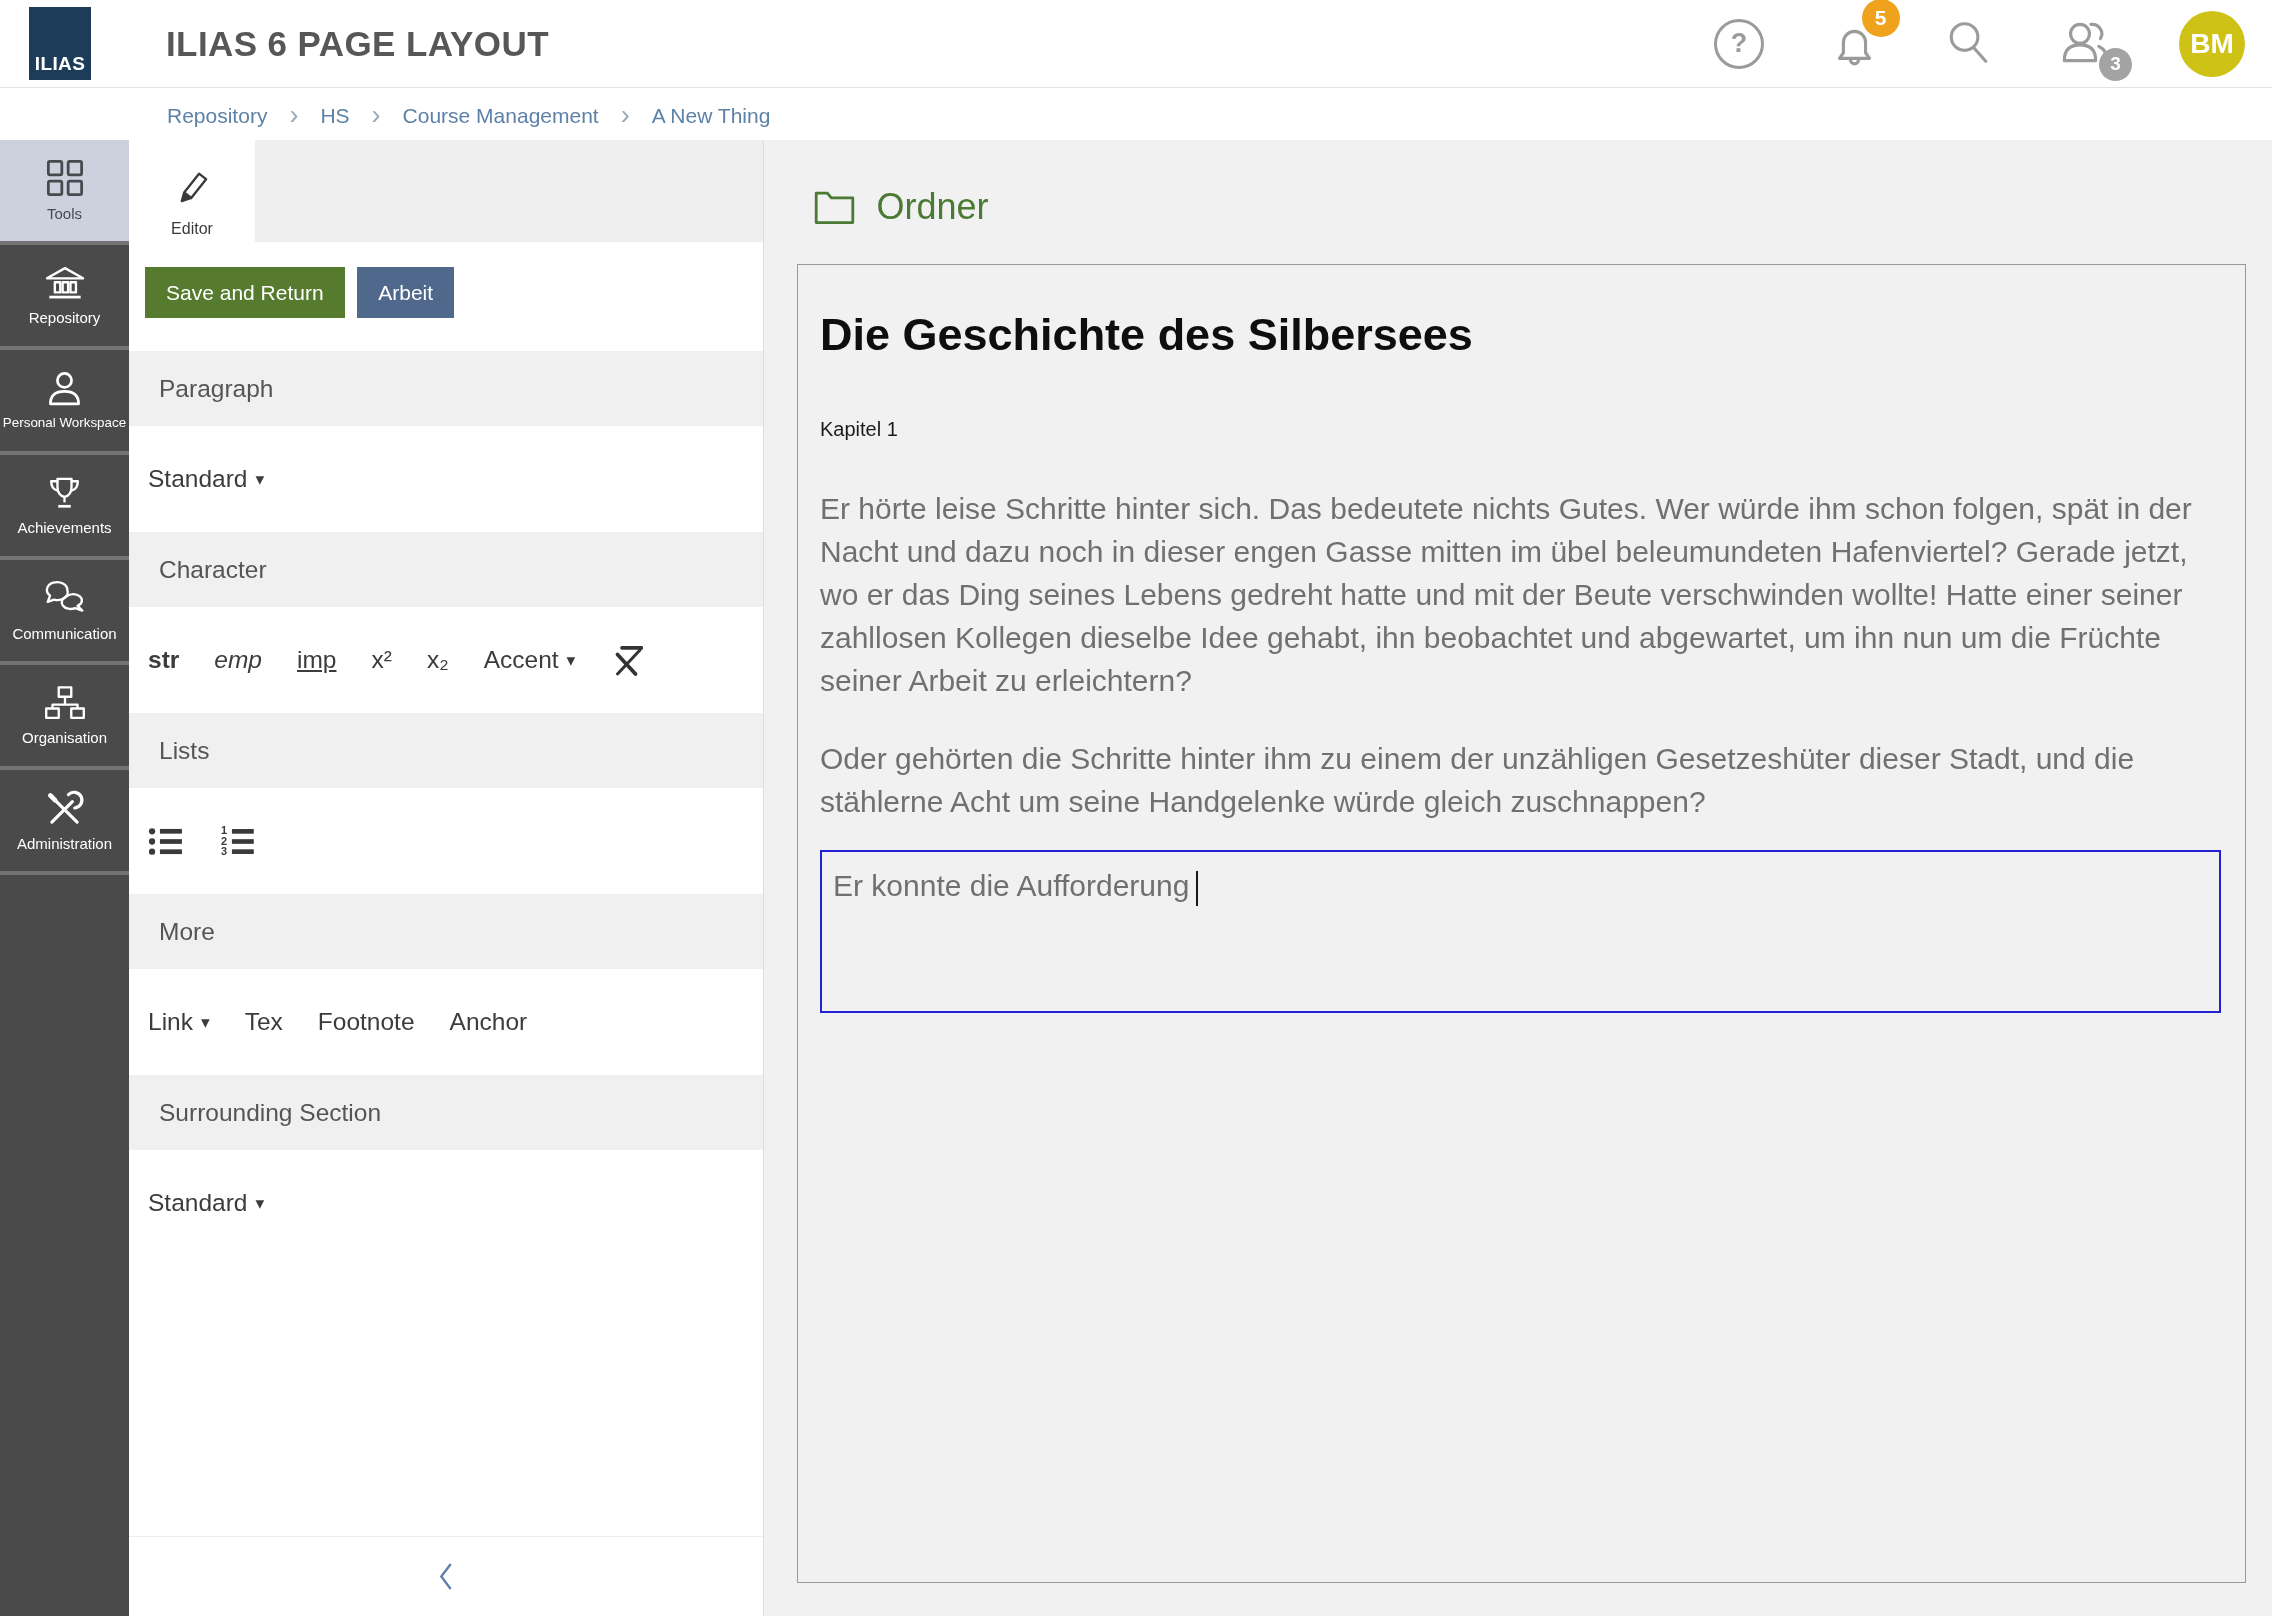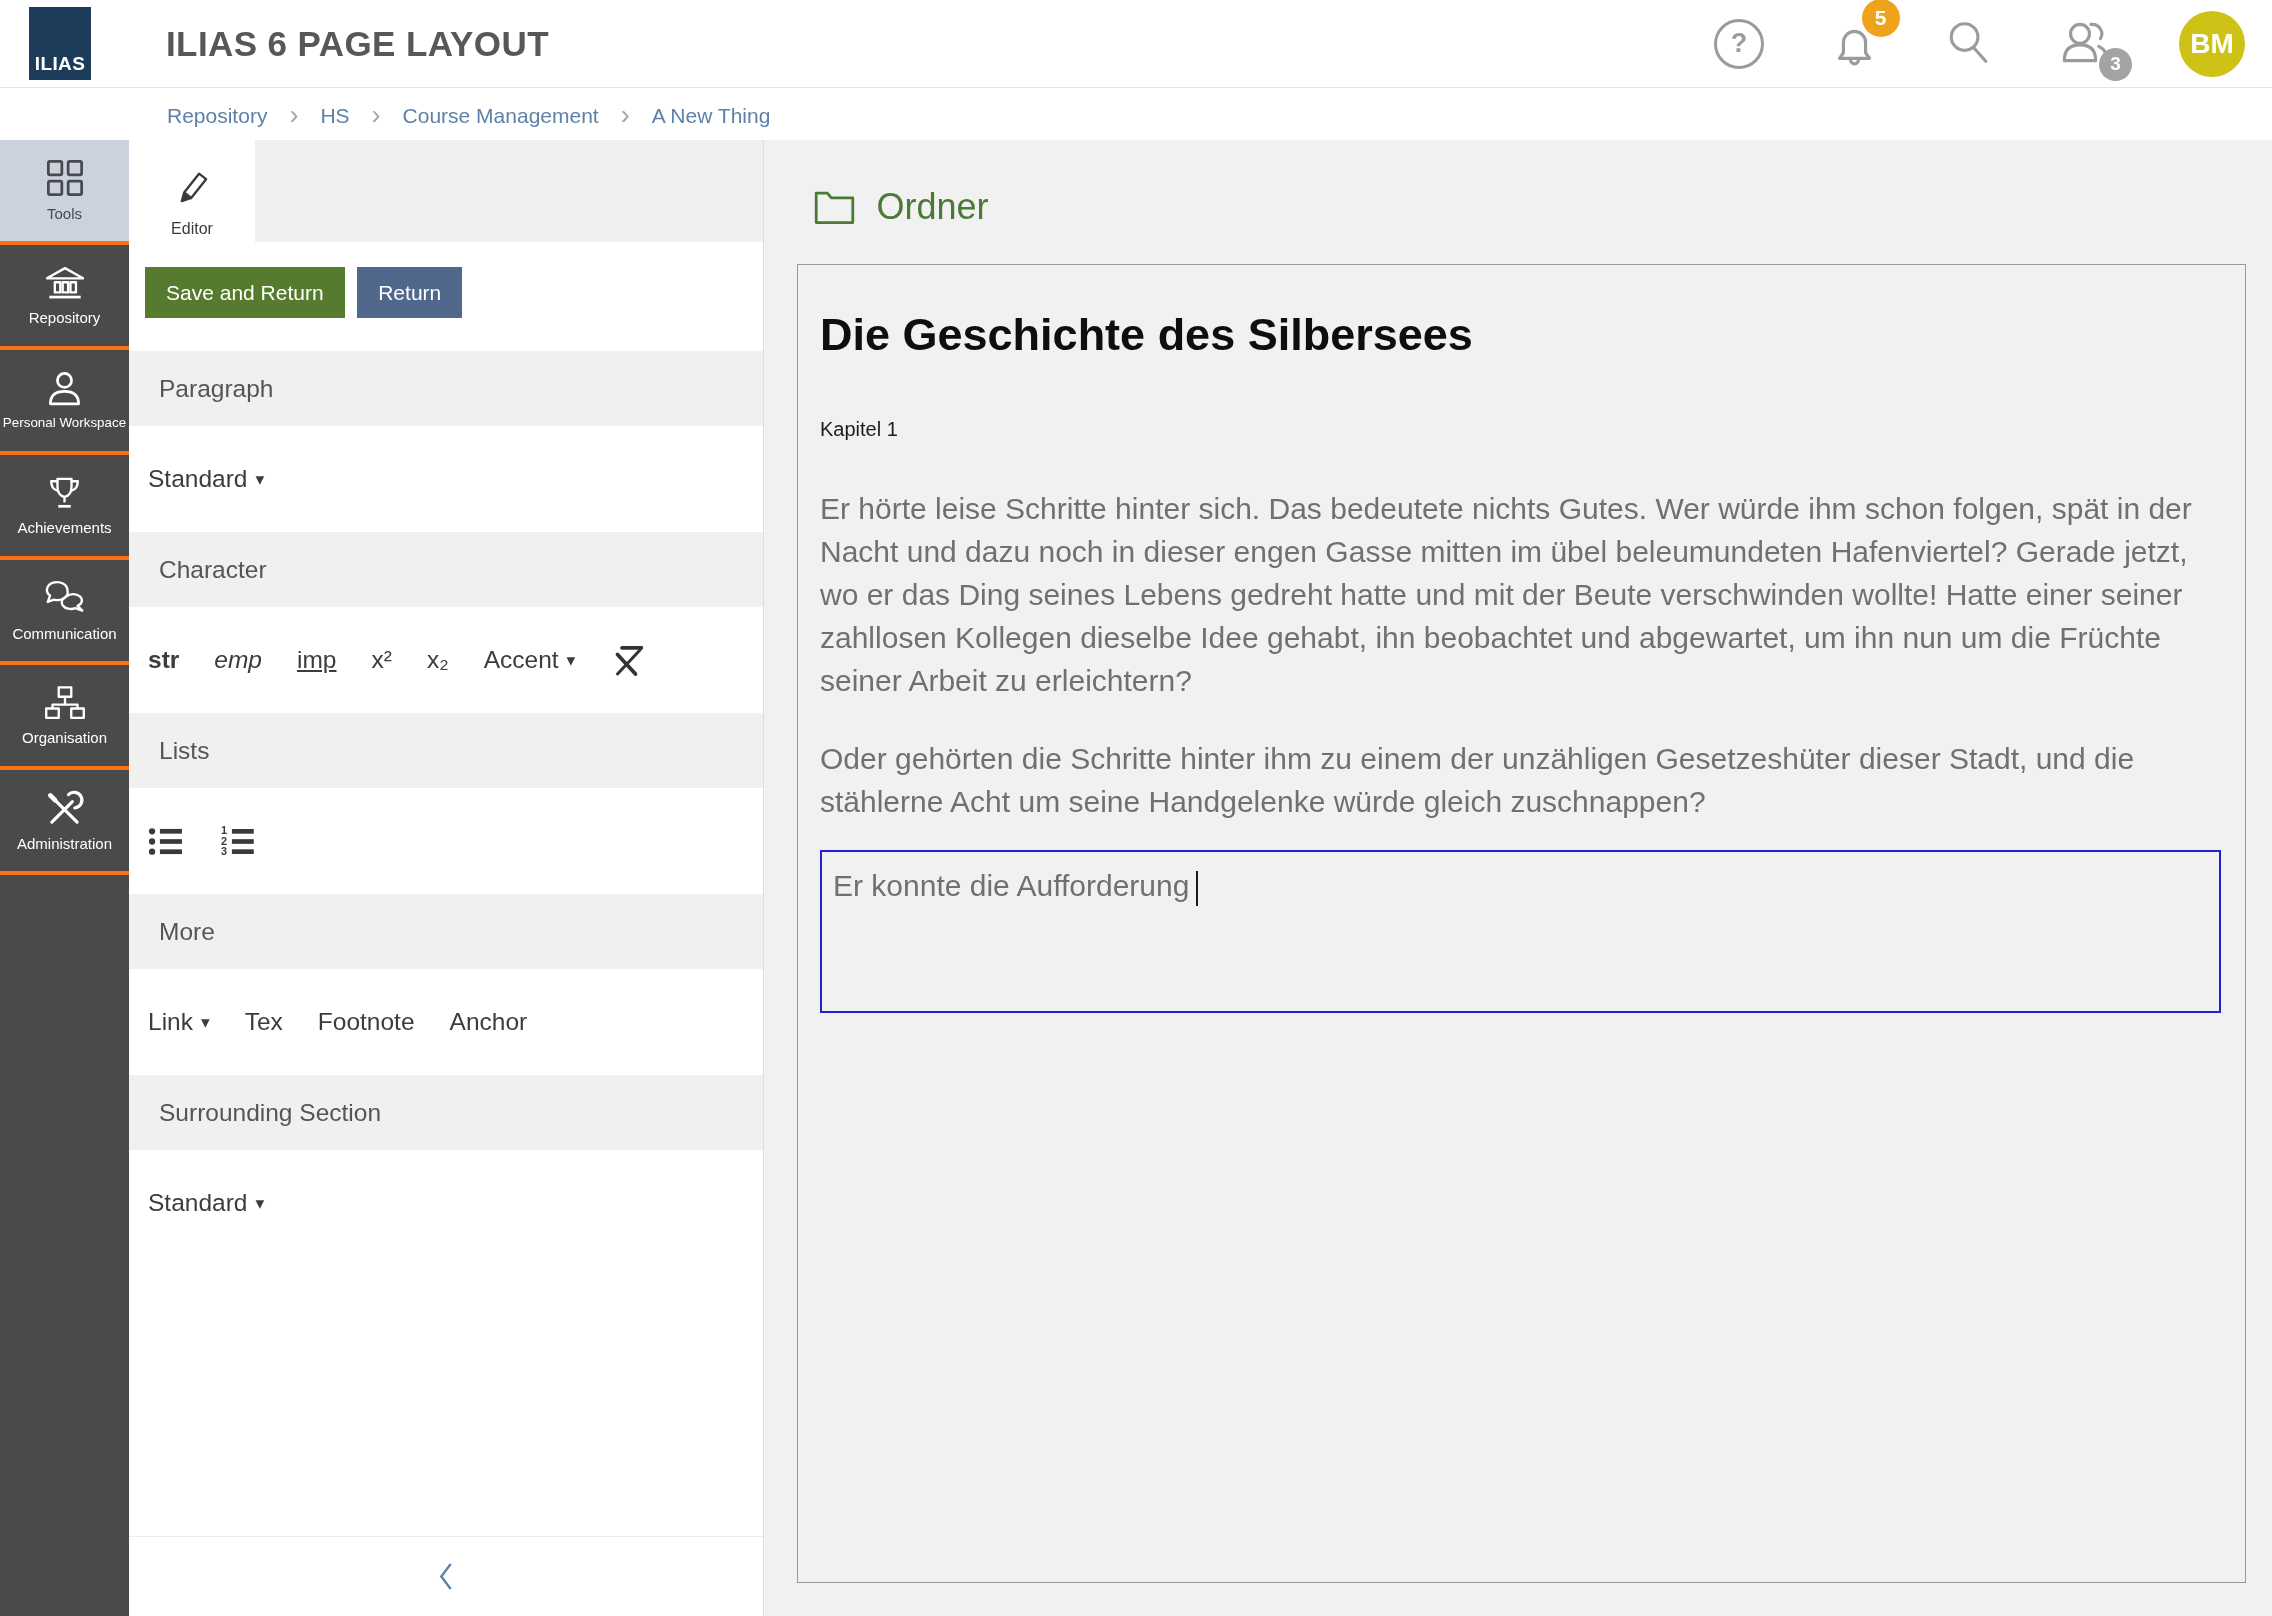--- a/index.html
+++ b/index.html
@@ -28,21 +28,21 @@
               display:flex;align-items:center;padding-left:167px;box-sizing:border-box;gap:22px;
               font-size:21px;color:#5e81a8;}
   .crumb{cursor:pointer;white-space:nowrap;}
   .crumb-sep{color:#9aa7b5;font-size:27px;line-height:1;}
 
   
   .content{position:absolute;top:140px;left:0;width:2273px;height:1476px;display:flex;}
 
   
   .sidebar{width:129px;background:#4a4a4a;display:flex;flex-direction:column;flex:none;}
-  .sb-item{height:101px;flex:none;border-bottom:4px solid #f97316;color:#fff;
+  .sb-item{height:101px;flex:none;border-bottom:4px solid #737373;color:#fff;
            display:flex;flex-direction:column;align-items:center;justify-content:center;gap:8.7px;
            font-size:15px;text-align:left;cursor:pointer;}
   .sb-item.active{background:#ccd2dd;color:#47494f;}
   .sb-item .sb-label{white-space:nowrap;}
   .sb-item .sb-label.small{font-size:13.4px;}
   .sb-fill{flex:1;background:#4a4a4a;}
   .sb-icon svg{display:block;}
 
   
   .slate{width:635px;flex:none;background:#fff;position:relative;border-right:1.6px solid #dedede;box-sizing:border-box;}
@@ -225,21 +225,21 @@
               <path d="M13 30 L32 6 L41 13 L22 37 Z"></path>
               <path d="M13 30 L10 41 L22 37" fill="#3a3a3a"></path>
             </svg>
           </span>
           <span class="tab-label">Editor</span>
         </div>
       </div>
 
       <div class="btnrow">
         <button class="btn save">Save and Return</button>
-        <button class="btn cancel">Return</button>
+        <button class="btn cancel">Arbeit</button>
       </div>
 
       <div class="sec-h">Paragraph</div>
       <div class="sec-b">
         <span class="ctrl">
           <span>Standard</span>
           <span class="caret">▾</span>
         </span>
       </div>
 

